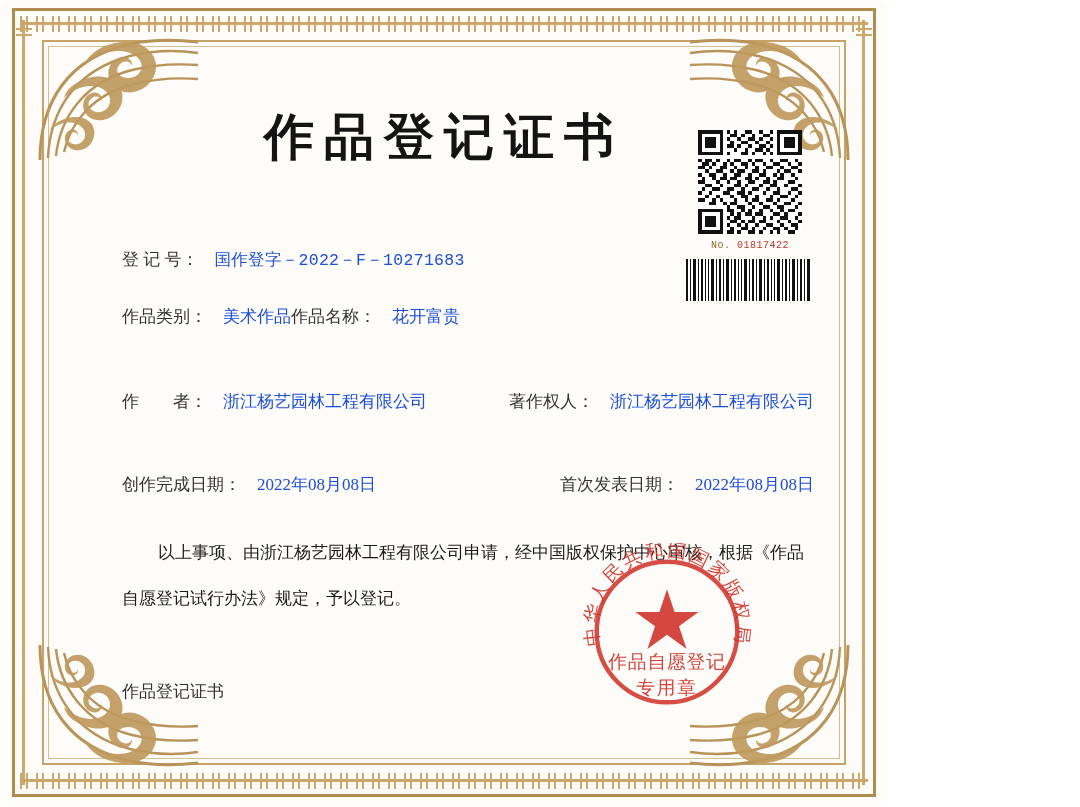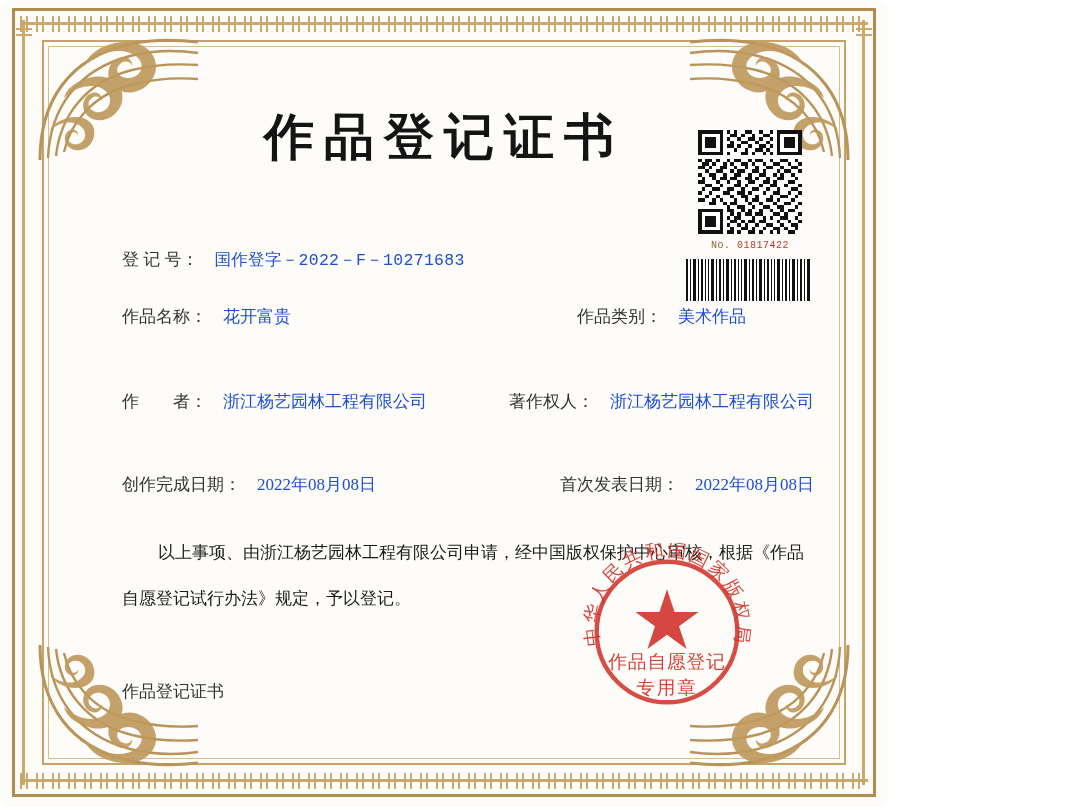--- a/index.html
+++ b/index.html
@@ -587,27 +587,27 @@
     <div class="fields">
 
       <div class="row r1">
         <div class="cell cell-left">
           <span class="label">登 记 号：</span>
           <span class="value mono">国作登字－2022－F－10271683</span>
         </div>
       </div>
 
       <div class="row r2">
+        <div class="cell">
+          <span class="label">作品类别：</span>
+          <span class="value">美术作品</span>
+        </div>
         <div class="cell cell-left">
           <span class="label">作品名称：</span>
           <span class="value">花开富贵</span>
-        </div>
-        <div class="cell">
-          <span class="label">作品类别：</span>
-          <span class="value">美术作品</span>
         </div>
       </div>
 
       <div class="row r3">
         <div class="cell cell-left">
           <span class="label">作　　者：</span>
           <span class="value">浙江杨艺园林工程有限公司</span>
         </div>
         <div class="cell">
           <span class="label">著作权人：</span>

